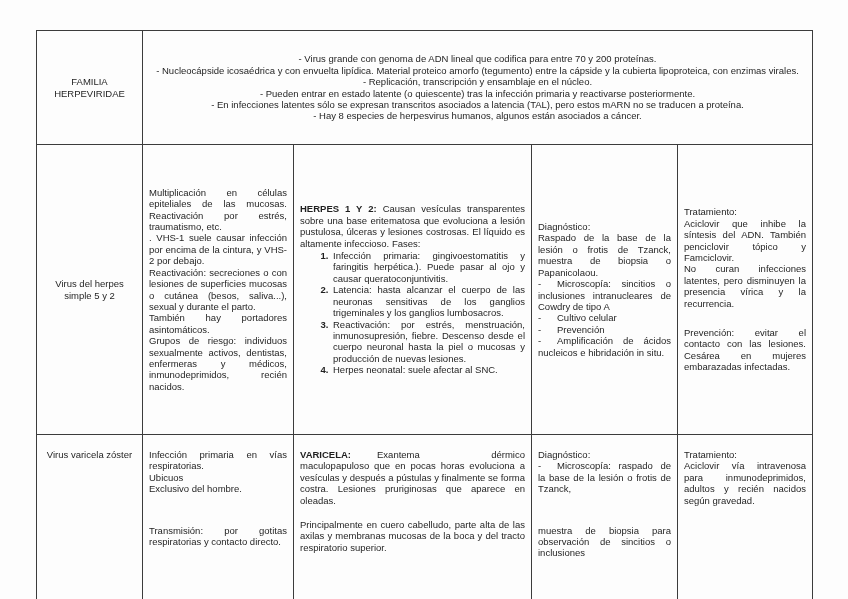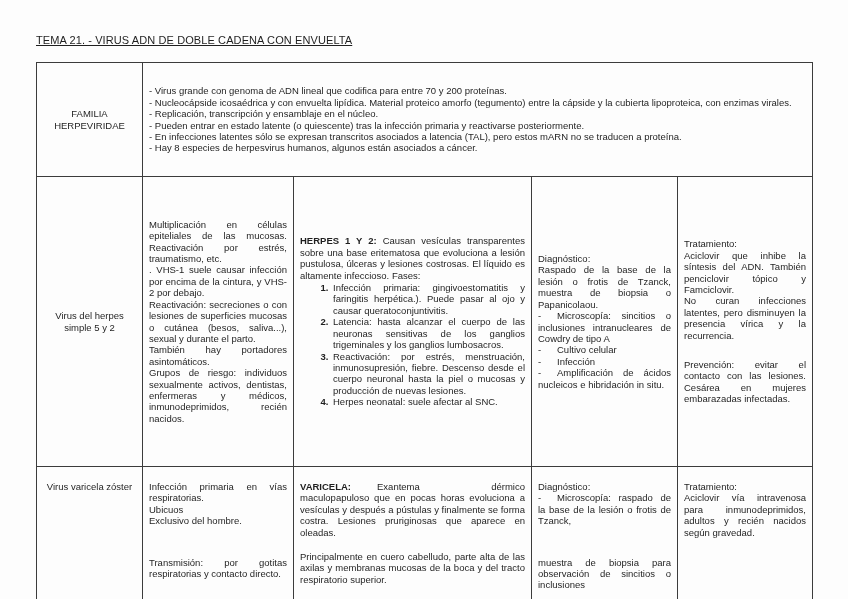--- a/index.html
+++ b/index.html
@@ -17,21 +17,21 @@
   }
   table.doc { border-collapse: collapse; table-layout: fixed; width: 776px; }
   table.doc td {
     border: 1px solid #3c3c3c;
     padding: 4px 6px;
     font-size: 9.5px; line-height: 11.4px;
     vertical-align: middle;
     overflow: hidden;
   }
   td.rowhead { font-weight: normal; text-align: center; }
-  tr.row-familia td { height: 105px; }
+  tr.row-familia td { height: 105px; text-align: center; }
   tr.row-herpes  td { height: 281px; }
   tr.row-varicela td { height: 230px; vertical-align: top; padding-top: 14px; }
   td.rowhead-varicela { padding-top: 52px; }
   p { margin: 0; }
   .justify { text-align: justify; }
   .bold { font-weight: bold; }
   .gap-top    { margin-top: 18px; }
   .gap-top-md { margin-top: 13px; }
   .gap-top-lg { margin-top: 30px; }
   ol.fases { margin: 1px 0 0 0; padding-left: 31px; }
@@ -39,21 +39,20 @@
   ol.fases li::marker { font-weight: bold; }
   p.dash-item { text-align: justify; }
   span.dash { display: inline-block; width: 19px; }
   span.tabgap { display: inline-block; width: 26px; }
 </style>
 </head>
 <body>
 
 <div class="page">
 
-  <div class="doc-title">TEMA 21. - VIRUS ADN DE DOBLE CADENA CON ENVUELTA</div>
 
   <table class="doc">
     <colgroup>
       <col style="width:106px">
         <col style="width:151px">
         <col style="width:238px">
         <col style="width:146px">
         <col style="width:135px">
     </colgroup>
 
@@ -89,21 +88,21 @@
           <li>Reactivación: por estrés, menstruación, inmunosupresión, fiebre. Descenso desde el cuerpo neuronal hasta la piel o mucosas y producción de nuevas lesiones.</li>
           <li>Herpes neonatal: suele afectar al SNC.</li>
         </ol>
       </td>
 
       <td>
         <p>Diagnóstico:</p>
         <p class="justify">Raspado de la base de la lesión o frotis de Tzanck, muestra de biopsia o Papanicolaou.</p>
         <p class="dash-item"><span class="dash">-</span><span>Microscopía: sincitios o inclusiones intranucleares de Cowdry de tipo A</span></p>
         <p class="dash-item"><span class="dash">-</span><span>Cultivo celular</span></p>
-        <p class="dash-item"><span class="dash">-</span><span>Infección</span></p>
+        <p class="dash-item"><span class="dash">-</span><span>Prevención</span></p>
         <p class="dash-item"><span class="dash">-</span><span>Amplificación de ácidos nucleicos e hibridación in situ.</span></p>
       </td>
 
       <td>
         <p>Tratamiento:</p>
         <p class="justify">Aciclovir que inhibe la síntesis del ADN. También penciclovir tópico y Famciclovir.</p>
         <p class="justify">No curan infecciones latentes, pero disminuyen la presencia vírica y la recurrencia.</p>
         <p class="justify gap-top">Prevención: evitar el contacto con las lesiones. Cesárea en mujeres embarazadas infectadas.</p>
       </td>
     </tr>

